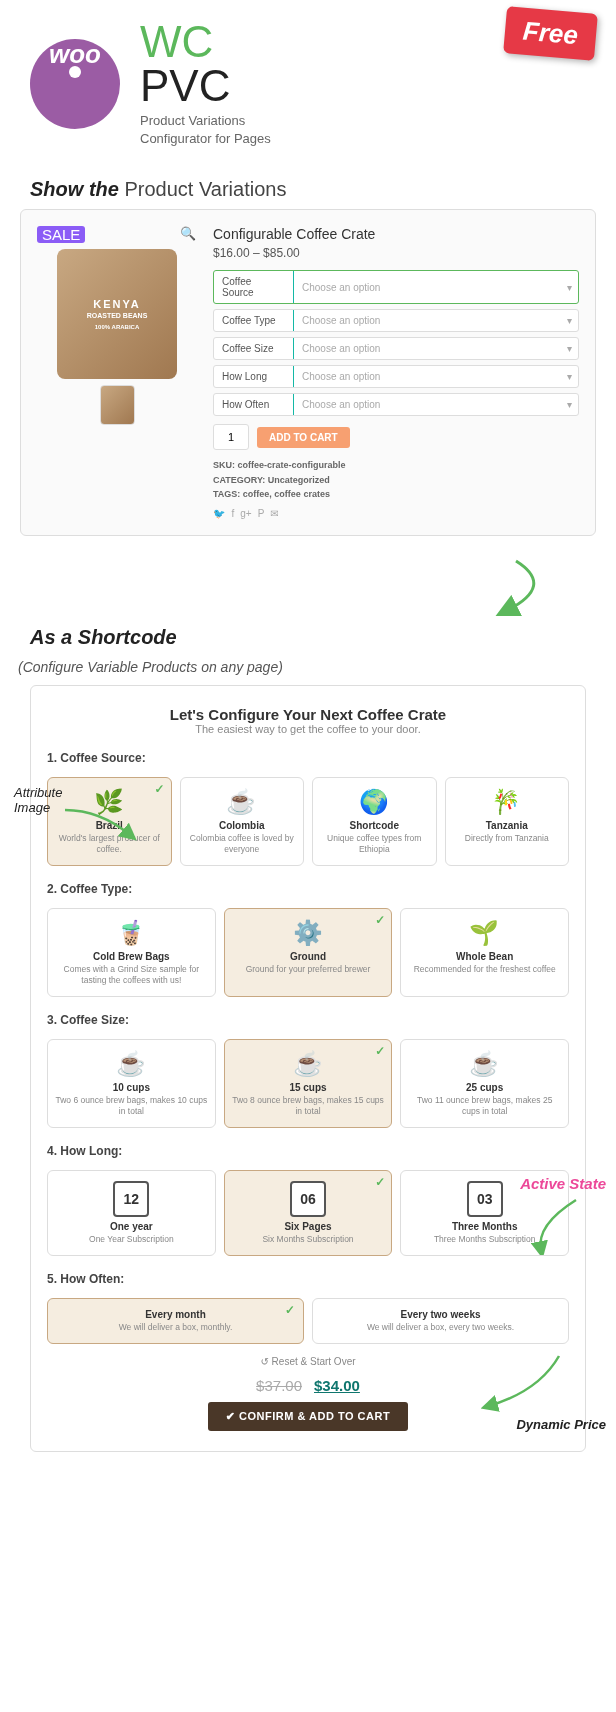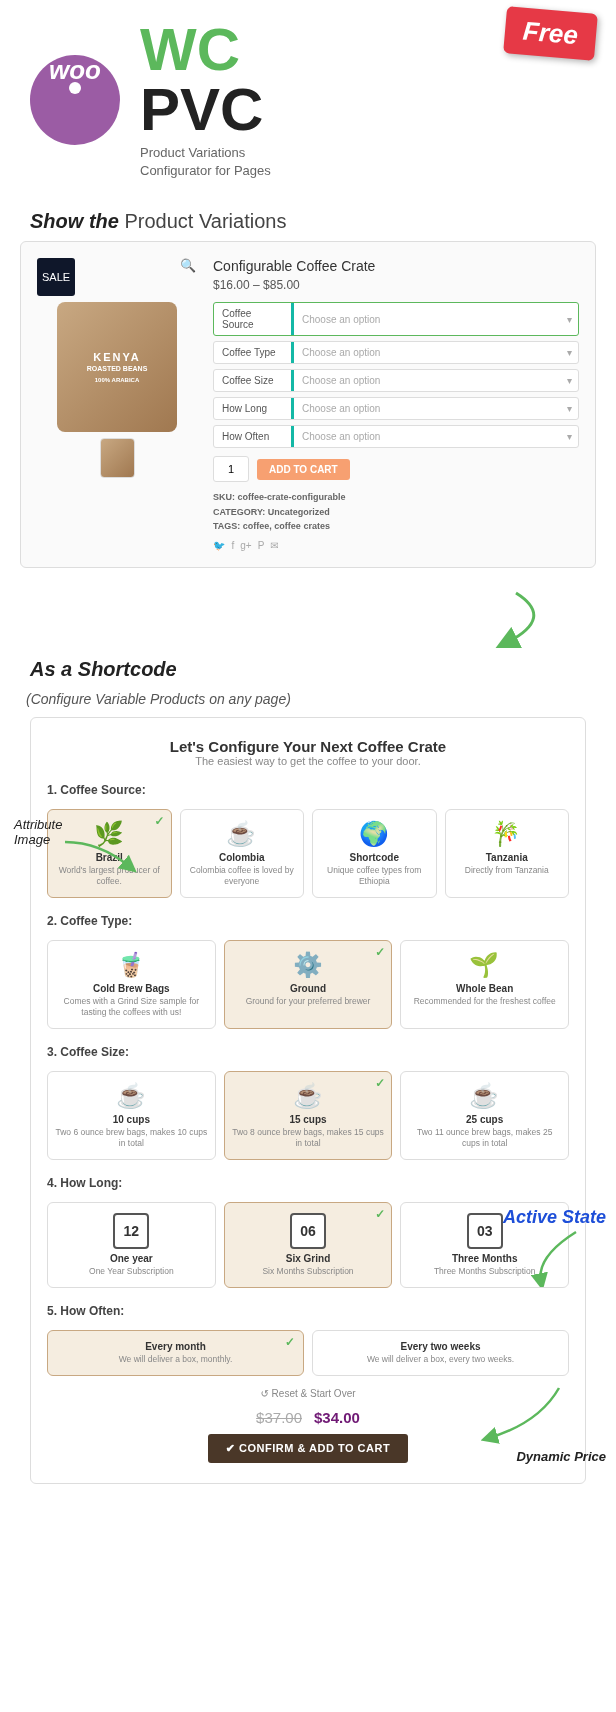--- a/index.html
+++ b/index.html
@@ -52,21 +52,21 @@
     
     .section-title {
       padding: 10px 30px 8px;
       font-size: 20px;
       color: #222;
     }
     .section-title em { font-style: italic; font-weight: 900; }
     .section-title .regular { font-weight: 400; color: #444; font-style: normal; }
 
     .subsection-title {
-      padding: 2px 26px 10px;
+      padding: 2px 18px 10px;
       font-size: 14px;
       color: #555;
       font-style: italic;
     }
 
     
     .demo-box {
       margin: 0 20px 20px;
       border: 1px solid #ddd;
       border-radius: 6px;
@@ -77,24 +77,24 @@
     }
     .demo-product-img {
       width: 160px;
       flex-shrink: 0;
       display: flex;
       flex-direction: column;
       align-items: center;
       gap: 6px;
     }
     .sale-badge {
-      background: #0f172a;
+      background: #8b5cf6;
       color: #fff;
-      font-size: 11px;
-      padding: 13px 5px;
+      font-size: 15px;
+      padding: 0 5px;
       border-radius: 3px;
       align-self: flex-start;
     }
     .product-img-main {
       width: 120px;
       height: 130px;
       background: linear-gradient(135deg, #c8a882, #a07850);
       border-radius: 8px;
       display: flex;
       align-items: center;
@@ -137,21 +137,21 @@
       margin-bottom: 5px;
       background: #fff;
       overflow: hidden;
     }
     .variation-label {
       font-size: 10px;
       color: #555;
       padding: 5px 8px;
       width: 80px;
       flex-shrink: 0;
-      border-right: 3px solid #14b8a6;
+      border-right: 1px solid #14b8a6;
     }
     .variation-select {
       font-size: 10px;
       color: #aaa;
       padding: 5px 8px;
       flex: 1;
     }
     .variation-row.active {
       border-color: #5cb85c;
     }
@@ -275,22 +275,23 @@
       text-align: center;
       margin-bottom: 6px;
     }
     .old-price {
       font-size: 15px;
       color: #aaa;
       text-decoration: line-through;
     }
     .new-price {
       font-size: 15px;
-      color: #701a75;
-      font-weight: bold;
+      color: #0f766e;
+      font-weight: bold;
+      text-decoration: underline;
     }
     .confirm-btn {
       background: #4a3728;
       color: #fff;
       border: none;
       padding: 8px 18px;
       font-size: 11px;
       border-radius: 3px;
       font-weight: bold;
       letter-spacing: 0.5px;
@@ -351,21 +352,21 @@
 <body>
 
 <div class="header">
   <div class="woo-logo">
     <div style="text-align:center; position:relative;">
       <span style="font-size:26px;font-weight:900;font-style:italic;color:#fff;">woo</span>
       <div style="width:12px;height:12px;background:#fff;border-radius:50%;position:absolute;bottom:-8px;left:50%;transform:translateX(-50%);"></div>
     </div>
   </div>
   <div class="logo-right">
-    <div style="font-size:60px;font-weight:700;line-height:1;">
+    <div style="font-size:44px;font-weight:400;line-height:1;">
       <span class="wc-green">WC</span><br>
       <span class="wc-black">PVC</span>
     </div>
     <div style="font-size:13px;color:#666;line-height:1.4;margin-top:4px;">
       <span>Product Variations</span><br>
       <span>Configurator for Pages</span>
     </div>
   </div>
   <div class="free-badge">Free</div>
 </div>
@@ -458,21 +459,21 @@
 
   <svg style="position:absolute;left:50px;top:120px;z-index:20;" width="80" height="40">
     <path d="M5,5 Q40,5 70,30" stroke="#5cb85c" stroke-width="2.5" fill="none" marker-end="url(#arr2)"></path>
     <defs>
       <marker id="arr2" markerWidth="7" markerHeight="7" refX="3.5" refY="3.5" orient="auto">
         <path d="M0,0 L7,3.5 L0,7 Z" fill="#5cb85c"></path>
       </marker>
     </defs>
   </svg>
 
-  <div style="position:absolute;right:0px;top:490px;z-index:20;font-size:18px;font-weight:900;font-style:italic;color:#1d4ed8;margin-left:16px;">Active State</div>
+  <div style="position:absolute;right:0px;top:490px;z-index:20;font-size:15px;font-weight:900;font-style:italic;color:#ec4899;margin-left:16px;">Active State</div>
   <svg style="position:absolute;right:20px;top:510px;z-index:20;" width="60" height="60">
     <path d="M50,5 Q10,30 15,55" stroke="#5cb85c" stroke-width="2.5" fill="none" marker-end="url(#arr3)"></path>
     <defs>
       <marker id="arr3" markerWidth="7" markerHeight="7" refX="3.5" refY="3.5" orient="auto">
         <path d="M0,0 L7,3.5 L0,7 Z" fill="#5cb85c"></path>
       </marker>
     </defs>
   </svg>
 
   <div class="shortcode-box">
@@ -552,21 +553,21 @@
     <div class="step-section">
       <div class="step-title">4. How Long:</div>
       <div style="display:flex;gap:8px;margin-bottom:16px;">
         <div class="option-card" style="flex:1;">
           <div class="cal-box">12</div>
           <span class="option-name">One year</span>
           <div class="option-desc">One Year Subscription</div>
         </div>
         <div class="option-card selected" style="flex:1;">
           <div class="cal-box">06</div>
-          <span class="option-name">Six Grind</span>
+          <span class="option-name">Six Pages</span>
           <div class="option-desc">Six Months Subscription</div>
         </div>
         <div class="option-card" style="flex:1;">
           <div class="cal-box">03</div>
           <span class="option-name">Three Months</span>
           <div class="option-desc">Three Months Subscription</div>
         </div>
       </div>
     </div>
 

